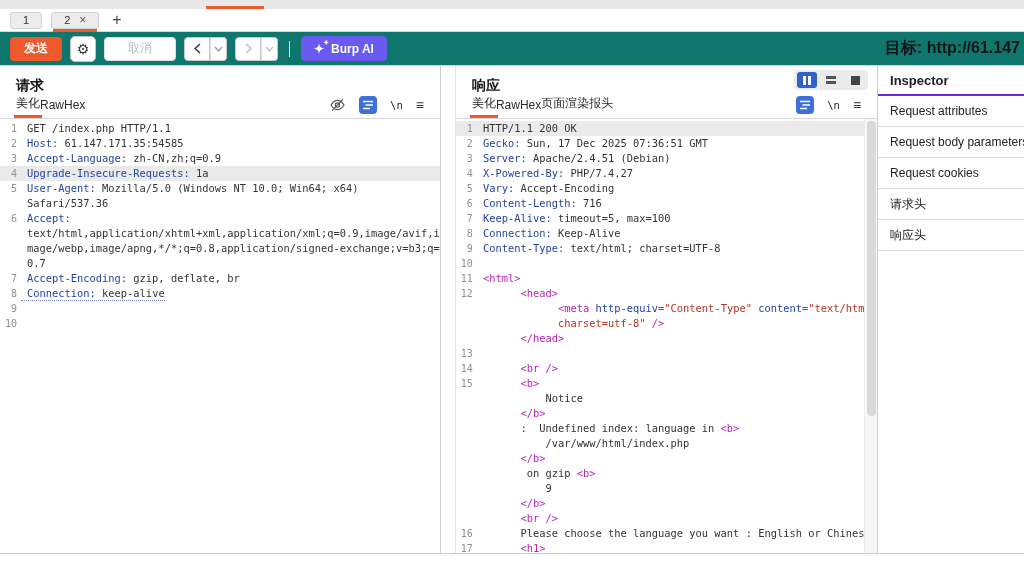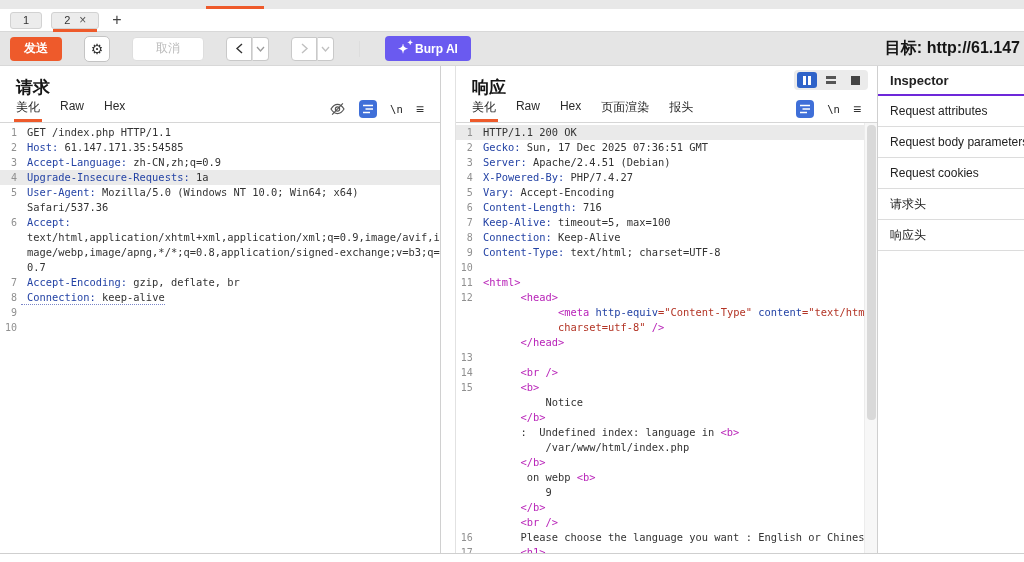--- a/index.html
+++ b/index.html
@@ -15,22 +15,22 @@
     border-bottom:1px solid #d8d8d8; background:#fff; }
   .stab { height:17px; display:flex; align-items:center; gap:9px; padding:0 12px;
     background:#ececec; border:1px solid #d2d2d2; border-radius:3px; font-size:11px; color:#333;
     position:relative; cursor:default; }
   .stab.active::after { content:""; position:absolute; left:1px; right:1px; bottom:-4px; height:3px;
     background:#ee5a2b; }
   .stab .close { color:#555; font-size:12px; line-height:1; }
   .addtab { font-size:16px; color:#444; margin-left:4px; }
 
   
-  .toolbar { height:34px; display:flex; align-items:center; padding:0 10px; gap:22px;
-    border-bottom:1px solid #d8d8d8; background:#e5e5e5; }
+  .toolbar { height:34px; display:flex; align-items:center; padding:0 10px; gap:8px;
+    border-bottom:1px solid #d8d8d8; background:#0f766e; }
   .btn-send { background:#ee5a2b; color:#fff; font-weight:bold; font-size:12px; border:none;
     border-radius:4px; height:24px; padding:0 14px; }
   .btn-gear { width:26px; height:26px; border:1px solid #c4c4c4; border-radius:5px; background:#fff;
     display:flex; align-items:center; justify-content:center; font-size:14px; color:#333; }
   .btn-cancel { height:24px; padding:0 23px; border:1px solid #dedede; border-radius:4px;
     background:#fff; color:#bbb; font-size:12px; }
   .split { display:flex; }
   .split .mainseg { width:26px; height:24px; border:1px solid #c9c9c9; border-radius:4px 0 0 4px;
     display:flex; align-items:center; justify-content:center; background:#fff; }
   .split .dropseg { width:17px; height:24px; border:1px solid #c9c9c9; border-left:1px solid #ddd;
@@ -43,22 +43,22 @@
   .target { margin-left:auto; font-size:16px; color:#151515; font-weight:bold; white-space:nowrap;
     margin-right:-6px; }
 
   
   .mainarea { display:flex; height:488px; border-bottom:1px solid #cfcfcf; background:#fff; }
   .panel { display:flex; flex-direction:column; background:#fff; }
   .req { width:450px; border-right:1px solid #d0d0d0; }
   .resp { flex:1; margin-left:14px; border-left:1px solid #e2e2e2; border-right:1px solid #cfcfcf;
     position:relative; }
   .phead { padding:10px 16px 0; }
-  .ptitle { font-size:17px; font-weight:bold; color:#151515; }
-  .tabrow { display:flex; gap:20px; padding:0 16px; height:24px;
+  .ptitle { font-size:14px; font-weight:bold; color:#151515; }
+  .tabrow { display:flex; align-items:flex-end; padding:0 16px; height:24px;
     border-bottom:1px solid #d6d6d6; font-size:12px; color:#2b2b2b; }
   .ptab { padding-bottom:6px; position:relative; }
   .ptab.active::after { content:""; position:absolute; left:-2px; right:-2px; bottom:0; height:3px;
     background:#ee5a2b; }
   .hicons { margin-left:auto; display:flex; align-items:center; gap:13px; padding-bottom:4px; }
   .nlabel { font-size:10.5px; color:#222; font-family:"DejaVu Sans Mono",monospace; }
   .micon { font-size:14px; color:#333; line-height:1; }
   .ppicon { width:18px; height:18px; background:#3f6fd8; border-radius:4px; display:flex;
     align-items:center; justify-content:center; }
 
@@ -258,21 +258,21 @@
           <div class="crow"><span class="ln"></span><span class="cd"><span class="p">            </span><span class="v">charset=utf-8"</span><span class="p"> </span><span class="t">/&gt;</span></span></div>
           <div class="crow"><span class="ln"></span><span class="cd"><span class="p">      </span><span class="t">&lt;/head&gt;</span></span></div>
           <div class="crow"><span class="ln">13</span><span class="cd"></span></div>
           <div class="crow"><span class="ln">14</span><span class="cd"><span class="p">      </span><span class="t">&lt;br /&gt;</span></span></div>
           <div class="crow"><span class="ln">15</span><span class="cd"><span class="p">      </span><span class="t">&lt;b&gt;</span></span></div>
           <div class="crow"><span class="ln"></span><span class="cd"><span class="p">          Notice</span></span></div>
           <div class="crow"><span class="ln"></span><span class="cd"><span class="p">      </span><span class="t">&lt;/b&gt;</span></span></div>
           <div class="crow"><span class="ln"></span><span class="cd"><span class="p">      :  Undefined index: language in </span><span class="t">&lt;b&gt;</span></span></div>
           <div class="crow"><span class="ln"></span><span class="cd"><span class="p">          /var/www/html/index.php</span></span></div>
           <div class="crow"><span class="ln"></span><span class="cd"><span class="p">      </span><span class="t">&lt;/b&gt;</span></span></div>
-          <div class="crow"><span class="ln"></span><span class="cd"><span class="p">       on webp </span><span class="t">&lt;b&gt;</span></span></div>
+          <div class="crow"><span class="ln"></span><span class="cd"><span class="p">       on gzip </span><span class="t">&lt;b&gt;</span></span></div>
           <div class="crow"><span class="ln"></span><span class="cd"><span class="p">          9</span></span></div>
           <div class="crow"><span class="ln"></span><span class="cd"><span class="p">      </span><span class="t">&lt;/b&gt;</span></span></div>
           <div class="crow"><span class="ln"></span><span class="cd"><span class="p">      </span><span class="t">&lt;br /&gt;</span></span></div>
           <div class="crow"><span class="ln">16</span><span class="cd"><span class="p">      Please choose the language you want : English or Chinese</span></span></div>
           <div class="crow"><span class="ln">17</span><span class="cd"><span class="p">      </span><span class="t">&lt;h1&gt;</span></span></div>
         </div>
       <div class="vscroll">
         <div class="vthumb"></div>
       </div>
     </div>

